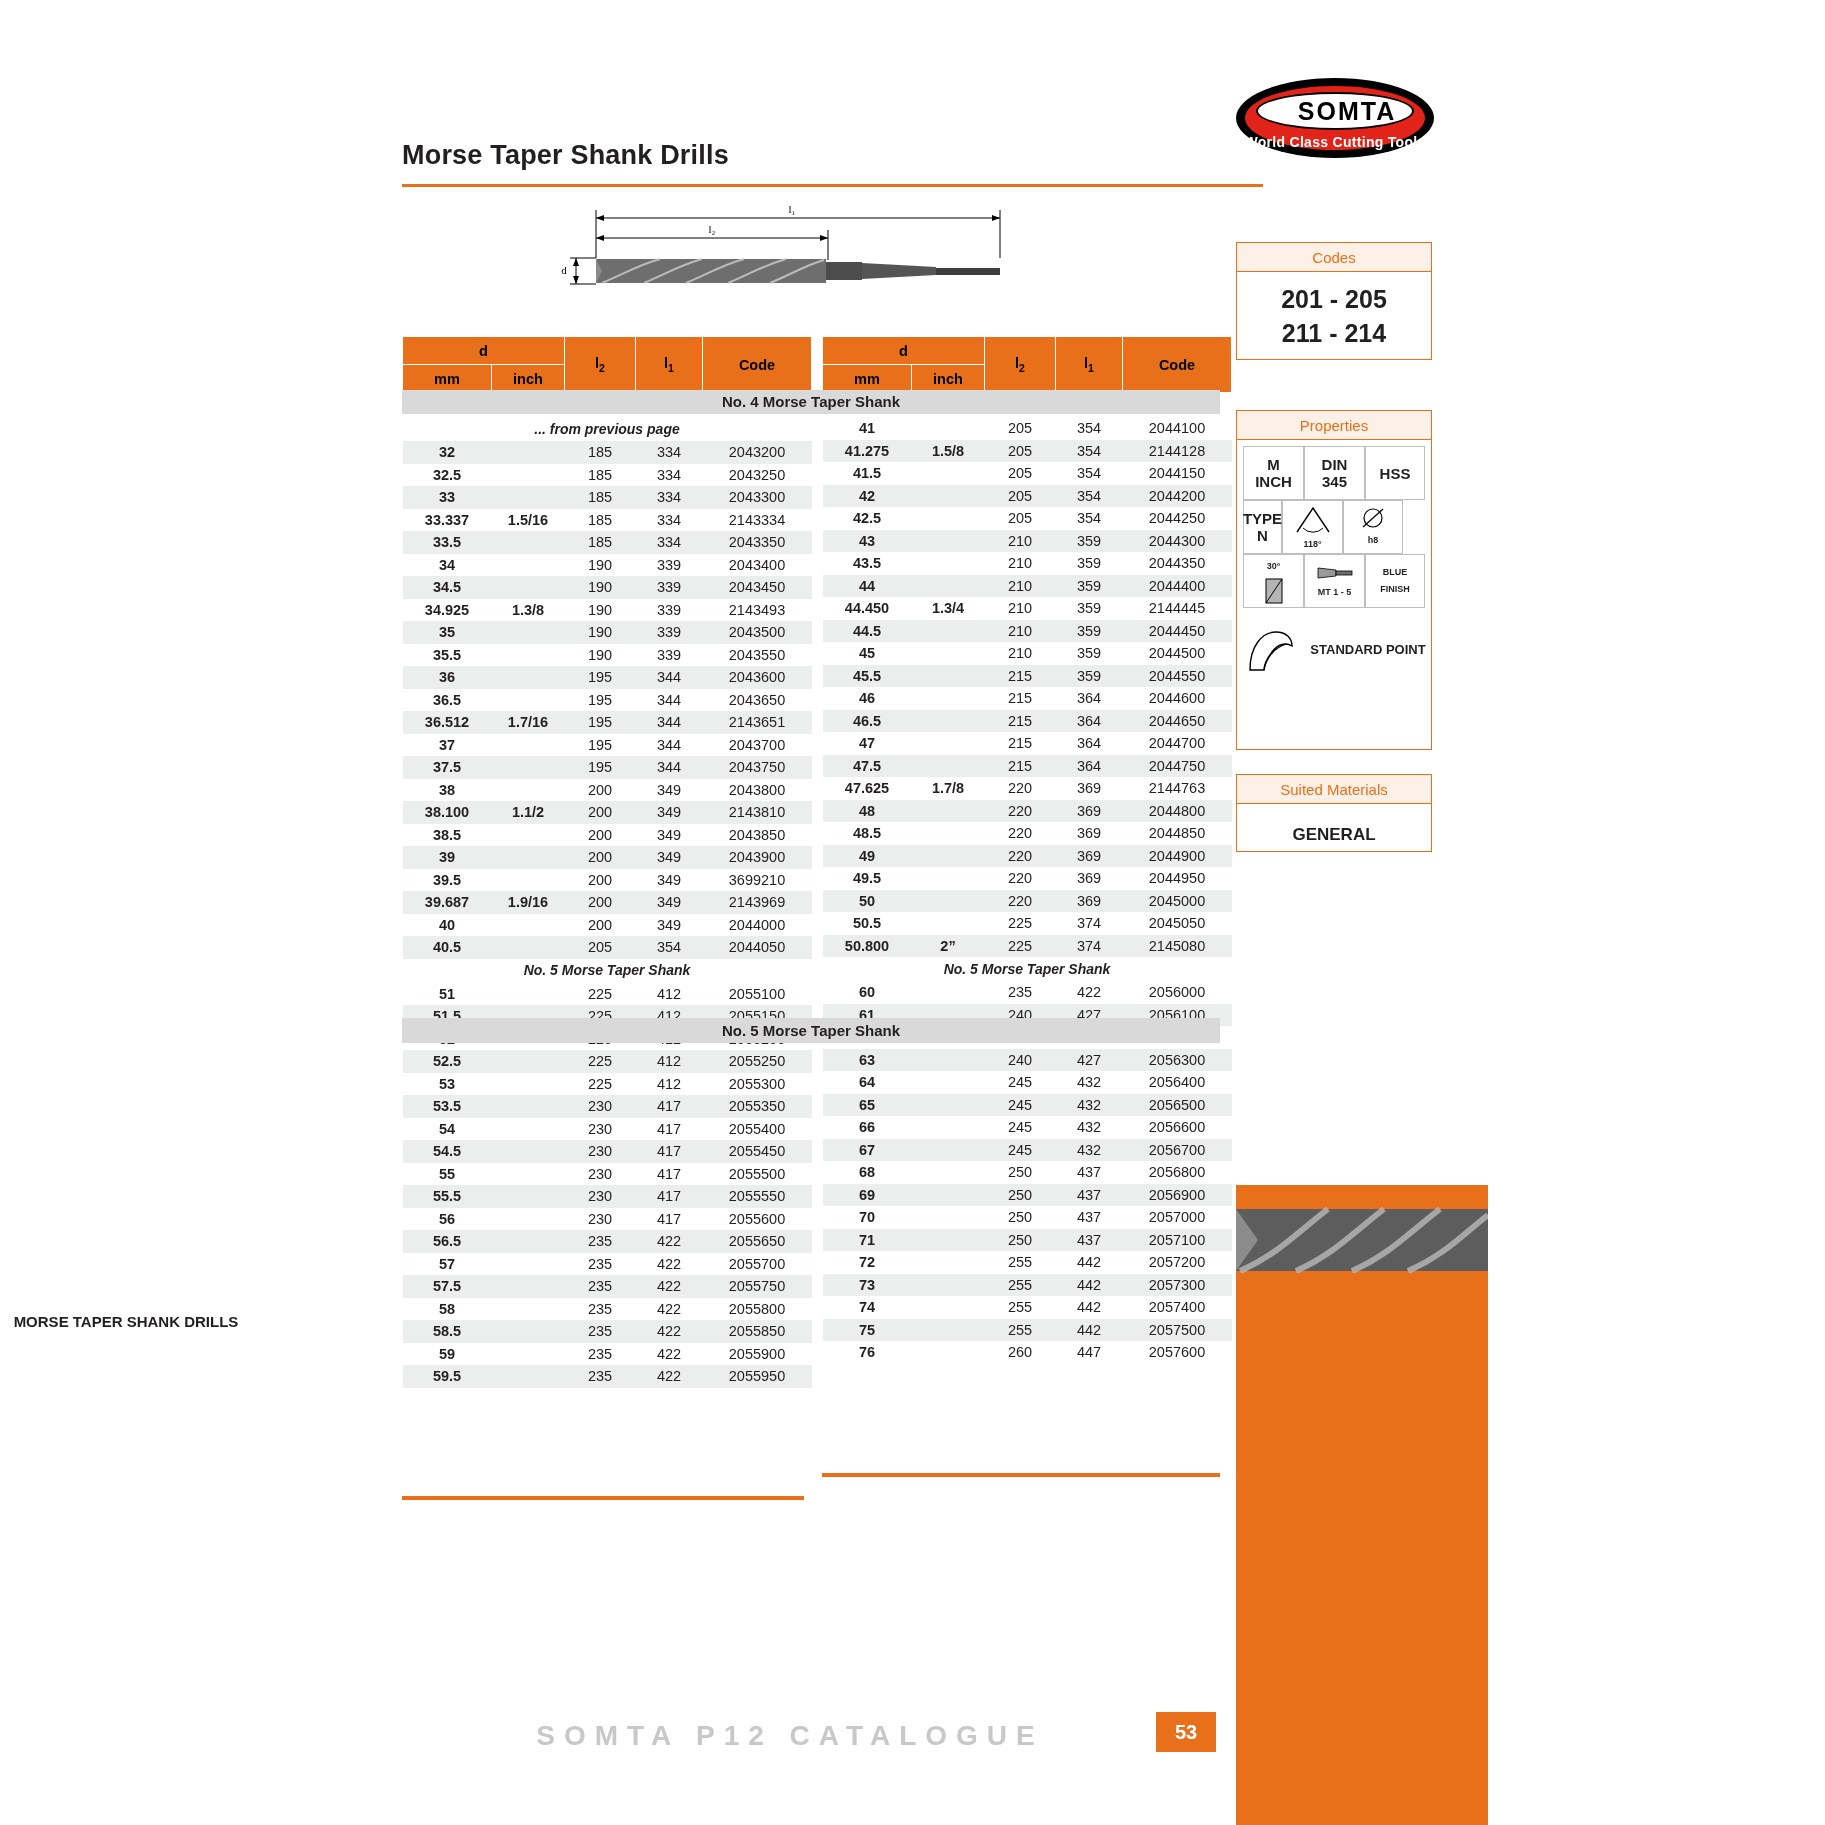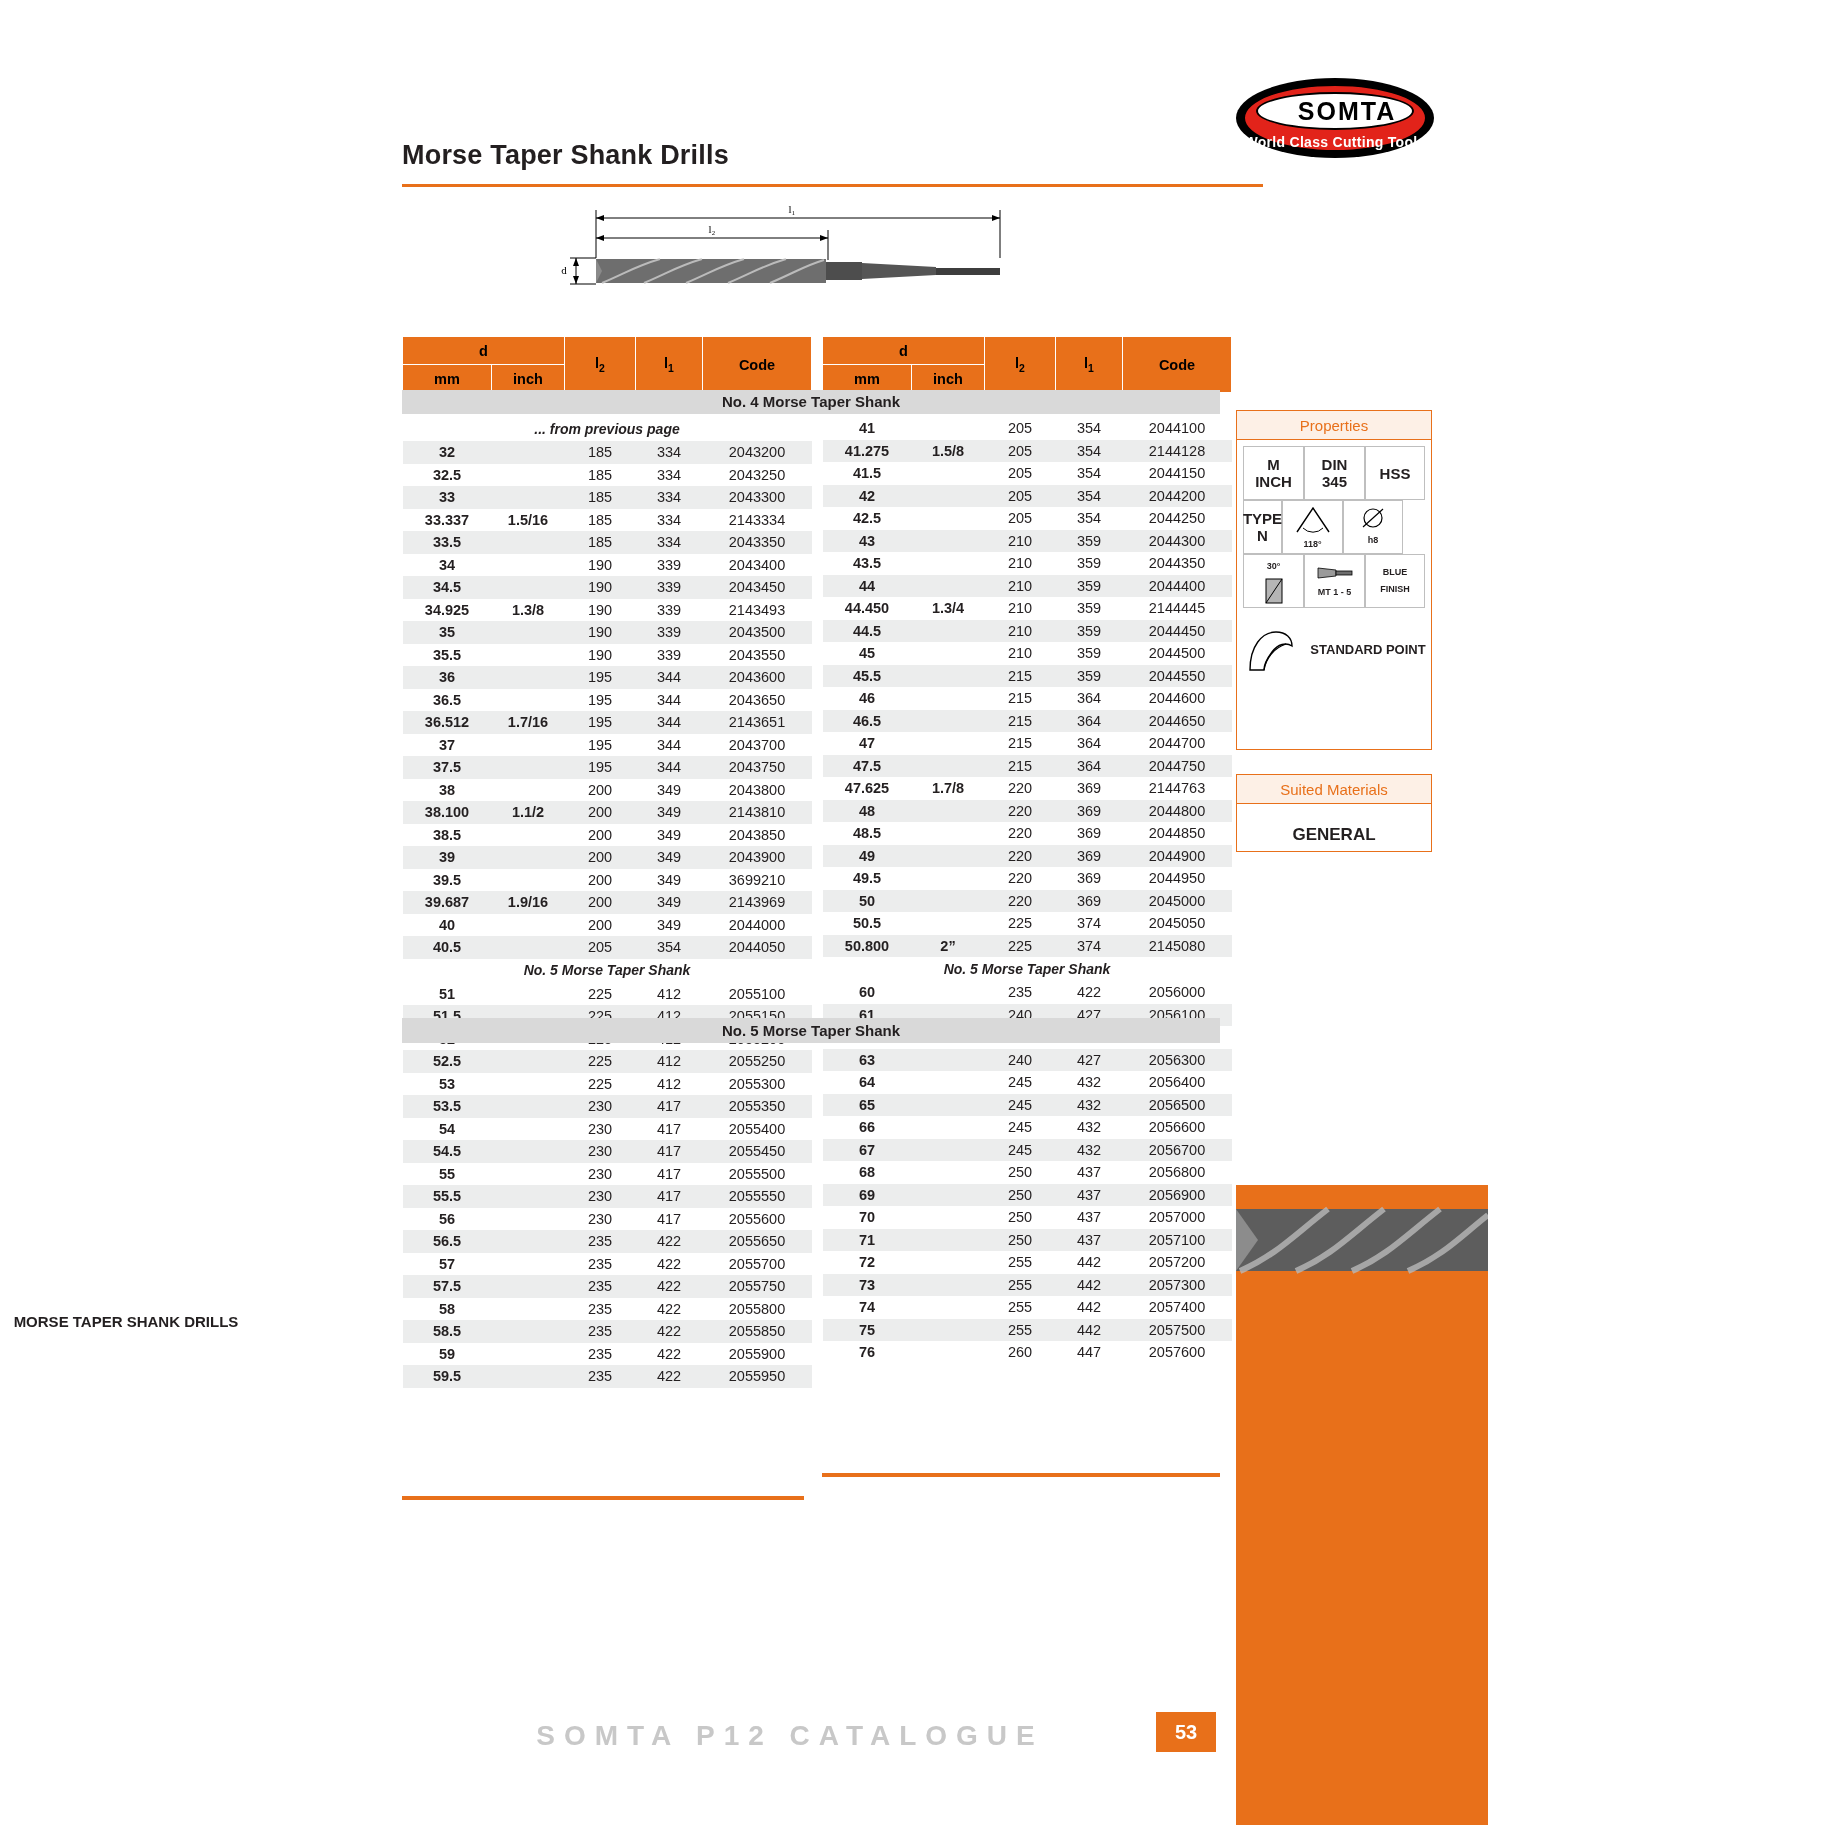--- a/index.html
+++ b/index.html
@@ -787,20 +787,27 @@
 
   <div style="position:absolute;left:402px;top:390px;width:818px;height:24px;background:#d9d9d9;
               text-align:center;font-size:15px;font-weight:bold;line-height:24px;">No. 4 Morse Taper Shank</div>
 
   <div style="position:absolute;left:402px;top:1018px;width:818px;height:25px;background:#d9d9d9;
               text-align:center;font-size:15px;font-weight:bold;line-height:25px;">No. 5 Morse Taper Shank</div>
 
   <div style="position:absolute;left:402px;top:1496px;width:402px;height:4px;background:#e8701a;"></div>
   <div style="position:absolute;left:822px;top:1473px;width:398px;height:4px;background:#e8701a;"></div>
 
+  <div class="box" style="left:1236px;top:242px;width:196px;height:118px;">
+    <div class="box-title">Codes</div>
+    <div class="codes-val">
+      <div>201 - 205</div>
+      <div>211 - 214</div>
+    </div>
+  </div>
 
   <div class="box" style="left:1236px;top:410px;width:196px;height:340px;">
     <div class="box-title">Properties</div>
     <div class="prop-grid" style="padding:6px;">
       <div class="prop-cell" style="width:61px;height:54px;">
         <span>M</span>
         <span>INCH</span>
       </div>
       <div class="prop-cell" style="width:61px;height:54px;">
         <span>DIN</span>

